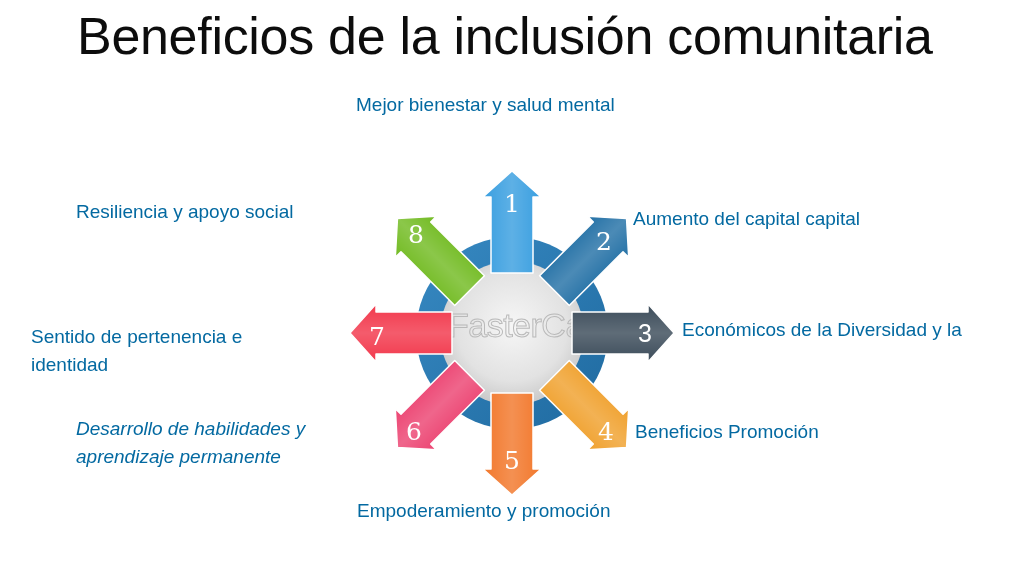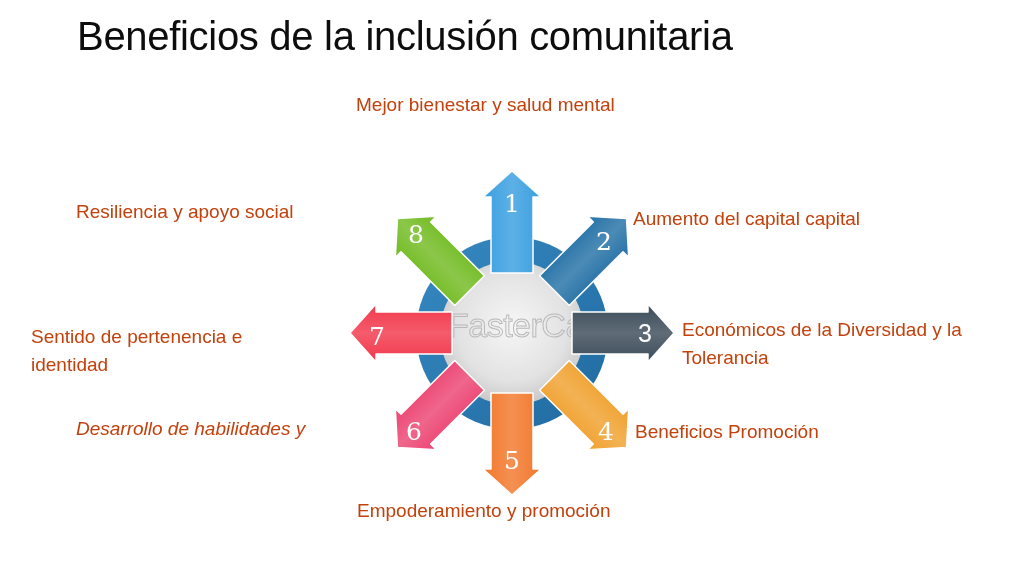--- a/index.html
+++ b/index.html
@@ -1,49 +1,49 @@
 <!DOCTYPE html>
 <html><head>
 <meta charset="utf-8">
 <style>
   html, body { margin: 0; padding: 0; background: #ffffff; }
   body { width: 1024px; height: 576px; position: relative; overflow: hidden;
          font-family: "Liberation Sans", "DejaVu Sans", sans-serif; color: #111; }
-  .title { position: absolute; left: 77px; top: 11px; font-size: 40px; font-weight: normal;
+  .title { position: absolute; left: 77px; top: 11px; font-size: 52px; font-weight: normal;
            letter-spacing: -0.3px; white-space: nowrap; margin: 0; line-height: 50px; color: #0d0d0d; }
-  .label { position: absolute; font-size: 19px; line-height: 28px; color: #c2410c; white-space: nowrap; }
+  .label { position: absolute; font-size: 19px; line-height: 28px; color: #0369a1; white-space: nowrap; }
   .diagram { position: absolute; left: 0; top: 0; width: 1024px; height: 576px; }
   .num { font-family: "DejaVu Serif", "Liberation Serif", serif; font-size: 25px; fill: #ffffff; }
   .num-sans { font-family: "Liberation Sans", sans-serif; font-size: 25px; fill: #ffffff; }
   .watermark { font-family: "Liberation Sans", sans-serif; font-size: 34px; fill: none;
                stroke: #b9b9b9; stroke-width: 1; letter-spacing: -0.5px; }
 </style>
 </head>
 <body>
 
 <h1 class="title">Beneficios de la inclusión comunitaria</h1>
 
 <div class="label" style="left:356px; top:91px;">
   <span>Mejor bienestar y salud mental</span>
 </div>
 <div class="label" style="left:633px; top:205px;">
   <span>Aumento del capital capital</span>
 </div>
 <div class="label" style="left:682px; top:316px;">
   <div>Económicos de la Diversidad y la</div>
-  <div>Tolerancia</div>
 </div>
 <div class="label" style="left:635px; top:418px;">
   <span>Beneficios Promoción</span>
 </div>
 <div class="label" style="left:357px; top:497px;">
   <span>Empoderamiento y promoción</span>
 </div>
 <div class="label" style="left:76px; top:415px;font-style:italic;">
   <div>Desarrollo de habilidades y</div>
+  <div>aprendizaje permanente</div>
 </div>
 <div class="label" style="left:31px; top:323px;">
   <div>Sentido de pertenencia e</div>
   <div>identidad</div>
 </div>
 <div class="label" style="left:76px; top:198px;">
   <span>Resiliencia y apoyo social</span>
 </div>
 
 <svg class="diagram" viewBox="0 0 1024 576" xmlns="http://www.w3.org/2000/svg">

